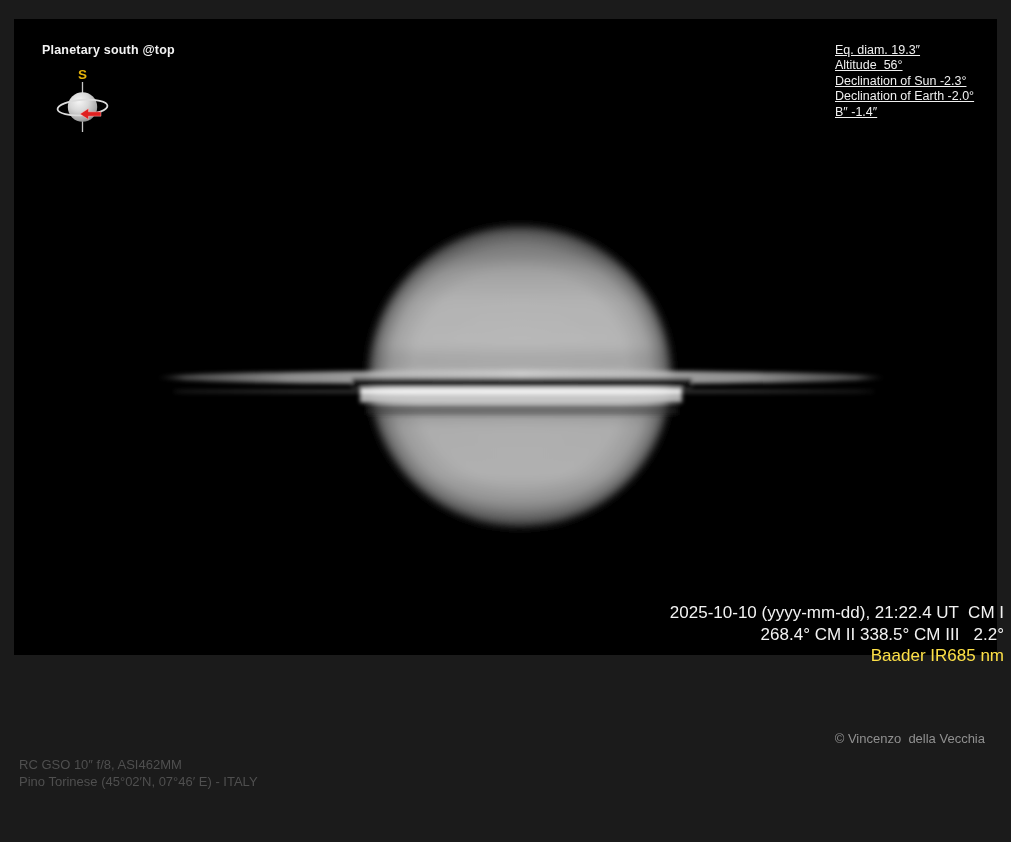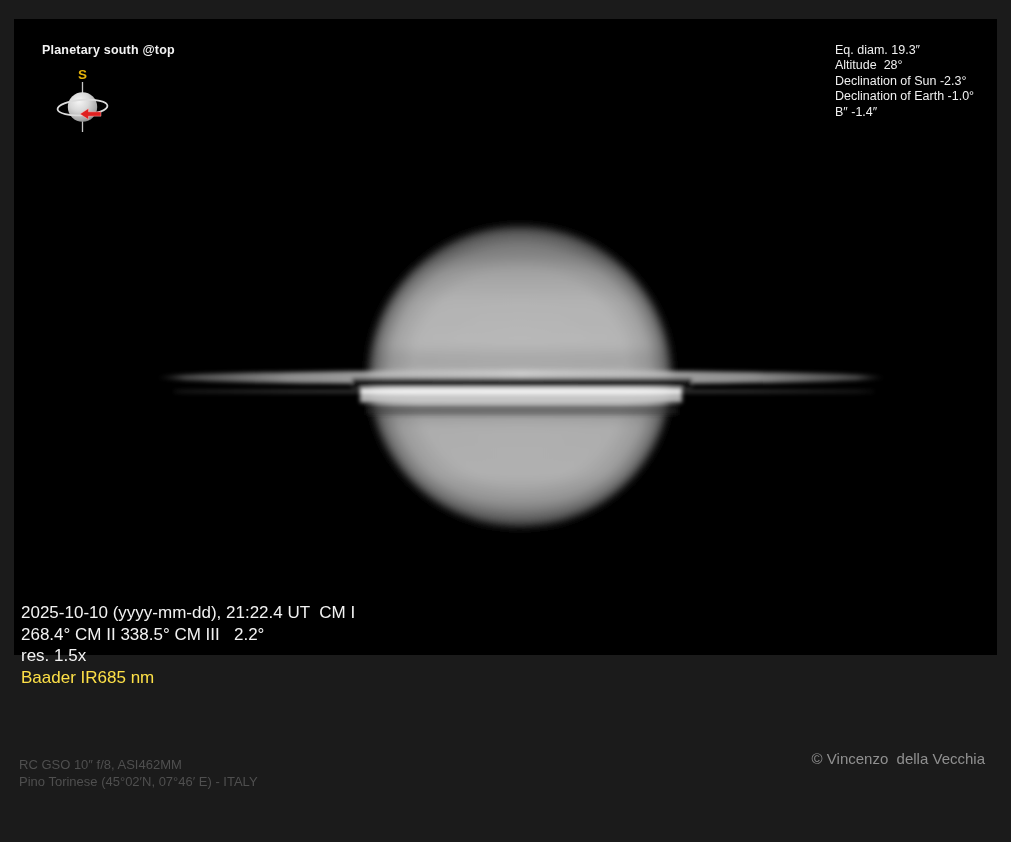--- a/index.html
+++ b/index.html
@@ -3,26 +3,26 @@
 <meta charset="utf-8">
 <style>
   html,body{margin:0;padding:0;background:#1b1b1b;width:1011px;height:842px;
     font-family:"Liberation Sans",sans-serif;overflow:hidden;position:relative;}
   .panel{position:absolute;left:14px;top:19px;width:983px;height:636px;background:#000;}
   .pre{white-space:pre;}
   .orientation-note{position:absolute;left:28px;top:24px;color:#f2f2f2;font-size:12.5px;
     font-weight:600;letter-spacing:.2px;}
   .compass{position:absolute;left:42px;top:47px;}
   .ephemeris{position:absolute;left:821px;top:24px;color:#f0f0f0;font-size:12.5px;
-    line-height:15.4px;font-weight:500;}
+    line-height:15.4px;font-weight:500;text-decoration:underline;}
   .saturn-svg{position:absolute;left:0;top:0;}
-  .caption{position:absolute;left:7px;top:583px;width:983px;text-align:left;
+  .caption{position:absolute;left:7px;top:583px;width:983px;text-align:right;
     color:#f2f2f2;font-size:17px;line-height:21.6px;font-weight:500;}
   .caption .filter{color:#fde047;}
-  .credit{position:absolute;right:12px;top:712px;color:#909090;font-size:15px;margin-top:19px;}
+  .credit{position:absolute;right:12px;top:712px;color:#909090;font-size:13px;}
   .footer{position:absolute;left:0;top:745px;width:1011px;height:97px;}
   .footer-lines{position:absolute;left:19px;top:11px;color:#4f4f4f;font-size:13px;
     line-height:17px;font-weight:500;}
 </style>
 </head>
 <body>
 
 <div class="panel">
 
   <div class="orientation-note pre">Planetary south @top</div>
@@ -38,23 +38,23 @@
     </defs>
     <line x1="26.5" y1="16" x2="26.5" y2="66" stroke="#c8c8c8" stroke-width="1.3"></line>
     <ellipse cx="26.5" cy="41" rx="14.7" ry="14.7" fill="url(#cg)"></ellipse>
     <ellipse cx="26.5" cy="41.5" rx="25" ry="7.6" fill="none" stroke="#dcdcdc" stroke-width="1.8" transform="rotate(-4 26.5 41.5)"></ellipse>
     <polygon points="24,48 32.5,42.5 32.5,45.8 45,45.8 45,50.2 32.5,50.2 32.5,53.5" fill="#e02020" stroke="#ffd9d9" stroke-width="0.4"></polygon>
     <text x="26.5" y="13" text-anchor="middle" font-size="13.5" font-weight="bold" fill="#e5b30a" font-family="Liberation Sans, sans-serif">S</text>
   </svg>
 
   <div class="ephemeris">
     <div class="pre">Eq. diam. 19.3″</div>
-    <div class="pre">Altitude  28°</div>
+    <div class="pre">Altitude  56°</div>
     <div class="pre">Declination of Sun -2.3°</div>
-    <div class="pre">Declination of Earth -1.0°</div>
+    <div class="pre">Declination of Earth -2.0°</div>
     <div class="pre">B″ -1.4″</div>
   </div>
 
   <svg class="saturn-svg" width="983" height="734" viewBox="0 0 983 734">
     <defs>
       <linearGradient id="bands" gradientUnits="userSpaceOnUse" x1="0" y1="206" x2="0" y2="509">
         <stop offset="0" stop-color="#787878"></stop>
         <stop offset="0.03" stop-color="#8a8a8a"></stop>
         <stop offset="0.095" stop-color="#8f8f8f"></stop>
         <stop offset="0.16" stop-color="#a6a6a6"></stop>
@@ -107,21 +107,20 @@
       <rect x="338" y="359" width="340" height="9.5" fill="rgba(8,8,8,0.8)"></rect>
       <rect x="346" y="369" width="322" height="6.5" fill="rgba(245,245,245,0.95)"></rect>
       <rect x="346" y="375.5" width="322" height="8" fill="rgba(198,198,198,0.9)"></rect>
       <rect x="352" y="386" width="312" height="10" fill="rgba(45,45,45,0.45)"></rect>
     </g>
   </svg>
 
   <div class="caption">
     <div class="pre">2025-10-10 (yyyy-mm-dd), 21:22.4 UT  CM I</div>
     <div class="pre">268.4° CM II 338.5° CM III   2.2°</div>
-    <div class="pre">res. 1.5x</div>
     <div class="pre filter">Baader IR685 nm</div>
   </div>
 
   <div class="credit pre">© Vincenzo  della Vecchia</div>
 </div>
 
 <div class="footer">
   <div class="footer-lines">
     <div class="pre">RC GSO 10″ f/8, ASI462MM</div>
     <div class="pre">Pino Torinese (45°02′N, 07°46′ E) - ITALY</div>

